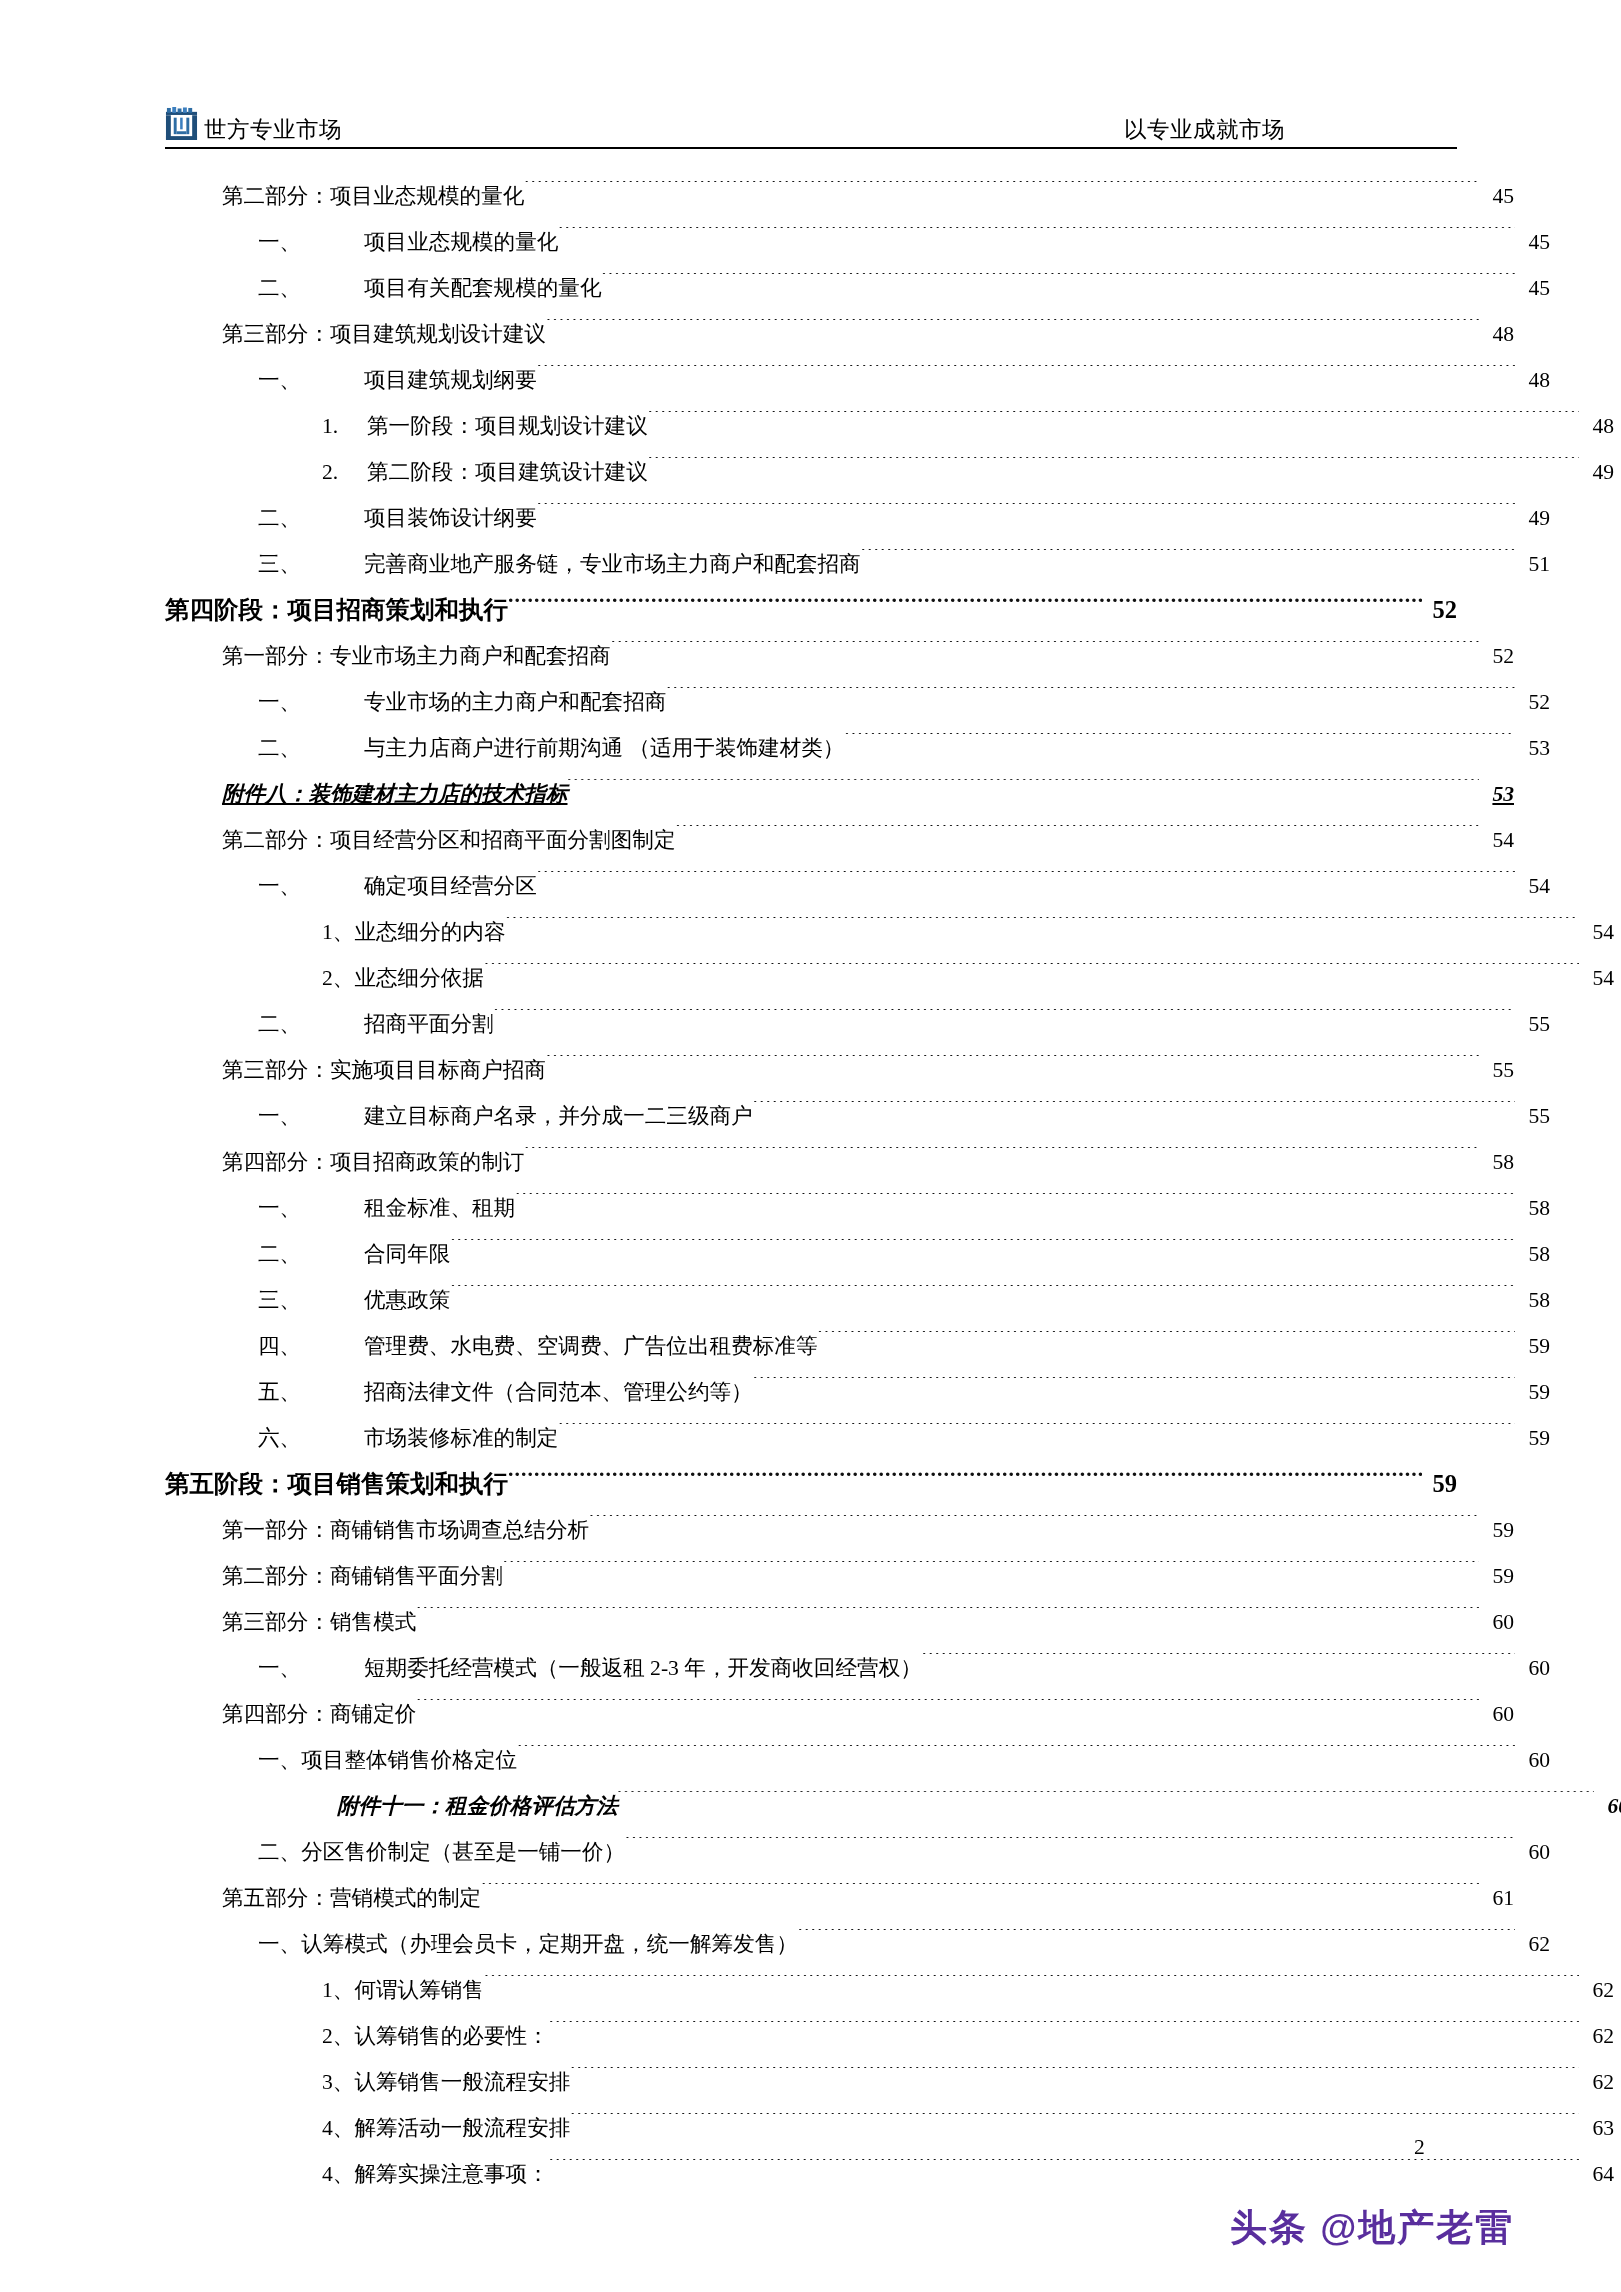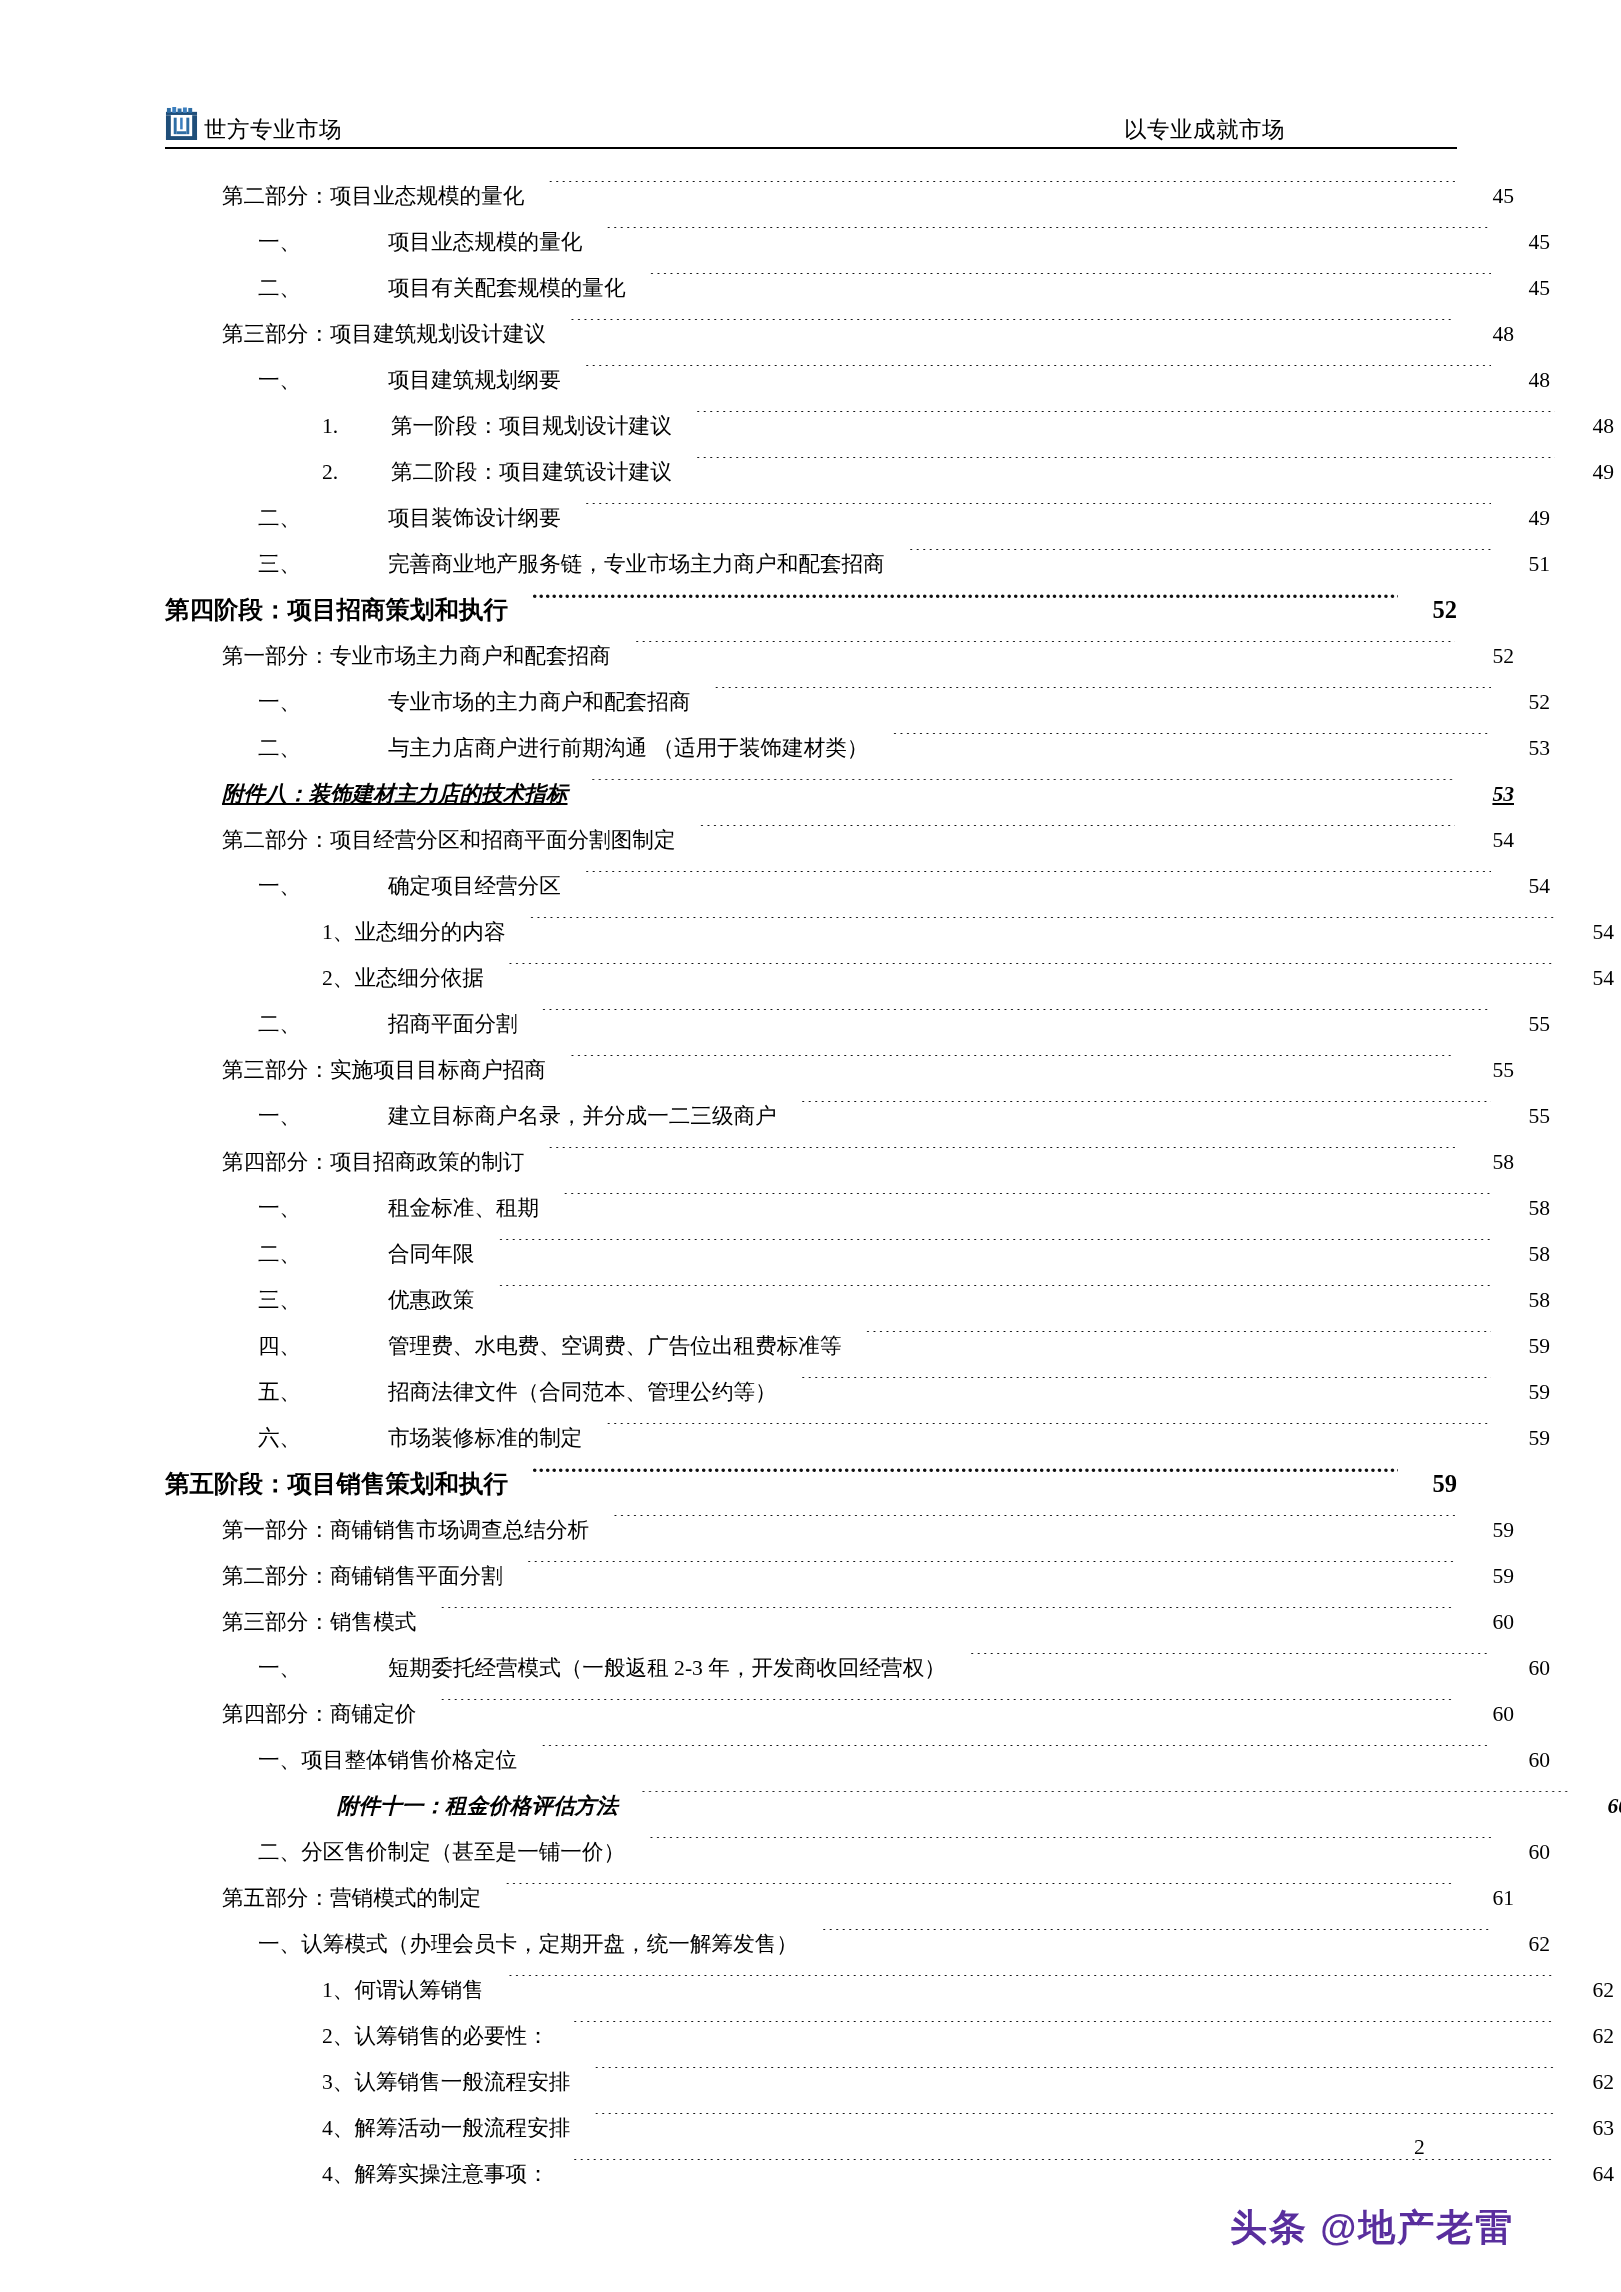--- a/index.html
+++ b/index.html
@@ -86,21 +86,20 @@
     width: 1292px;
   }
   .toc-row {
     display: flex;
     align-items: baseline;
     width: 100%;
     height: 46px;
     font-size: 21.6px;
     line-height: 46px;
     white-space: nowrap;
-    gap: 24px;
   }
   .toc-label {
     display: inline-block;
     flex: 0 0 auto;
   }
   .toc-leader {
     flex: 1 1 auto;
     min-width: 7.8px;
     overflow: hidden;
     position: relative;
@@ -118,21 +117,21 @@
     white-space: nowrap;
   }
   .toc-page {
     flex: 0 0 auto;
     text-align: right;
     min-width: 33px;
     padding-left: 2px;
   }
 
   
-  .lvl-stage  { padding-left: 0px; }
+  .lvl-stage  { padding-left: 0px; align-items: center; }
   .lvl-part   { padding-left: 57px; }
   .lvl-1      { padding-left: 93px; }
   .lvl-2      { padding-left: 157px; }
   .lvl-attach { padding-left: 57px; }
   .lvl-attach2{ padding-left: 172px; }
   .lvl-1c     { padding-left: 93px; }
 
   
   .t-stage {
     font-weight: bold;

